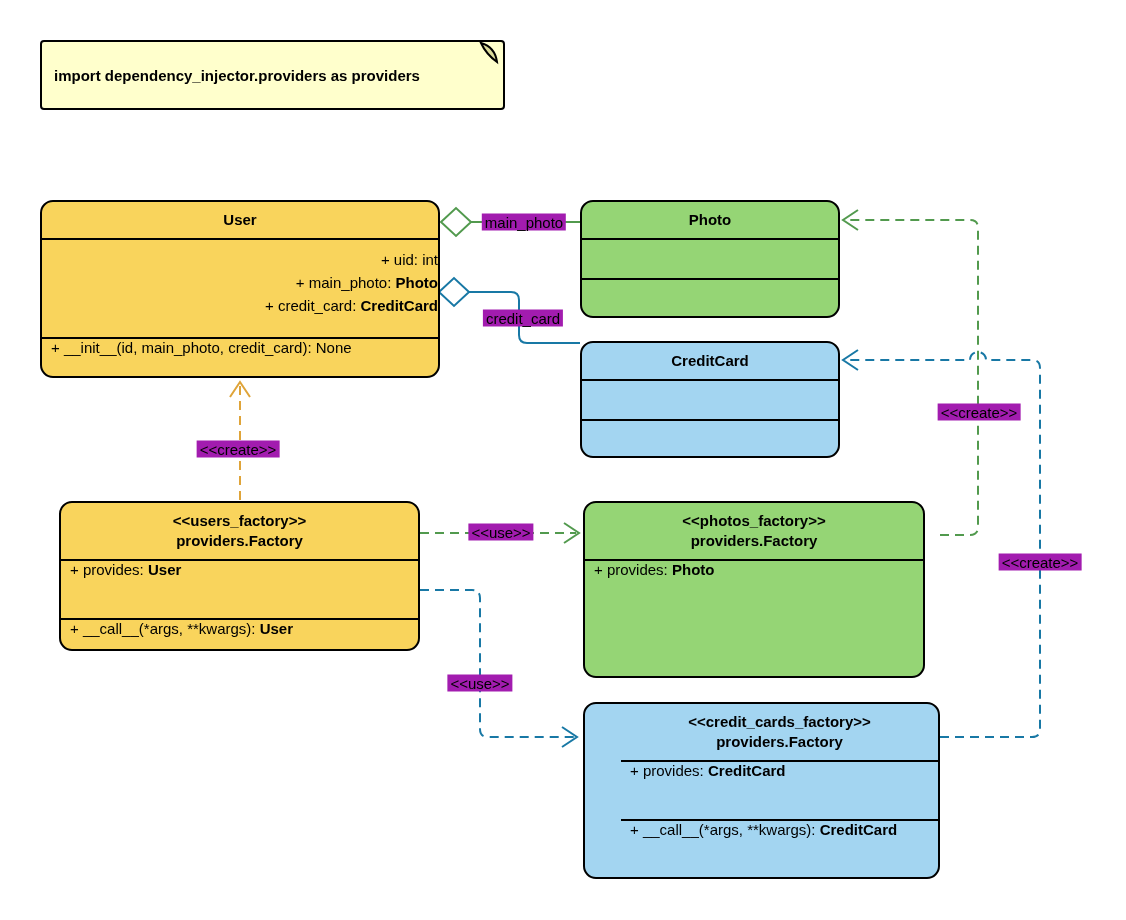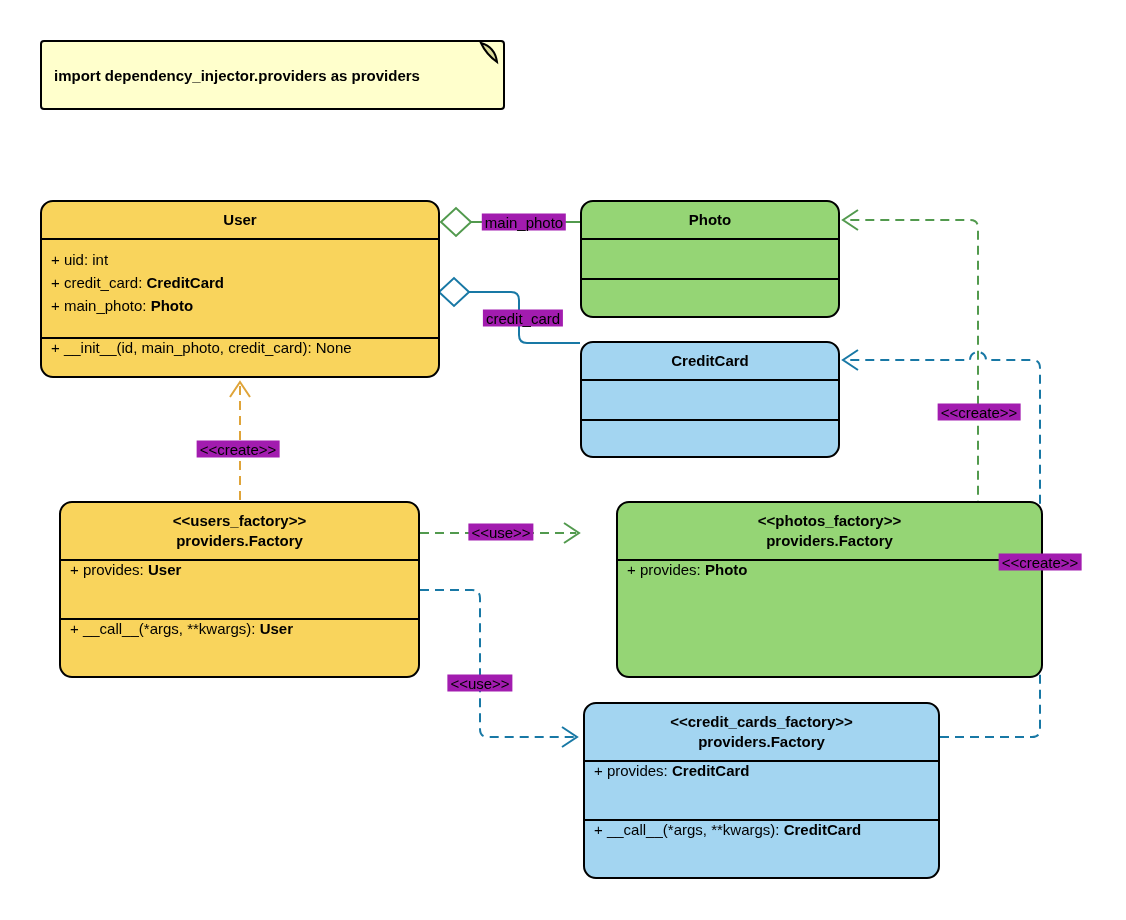--- a/index.html
+++ b/index.html
@@ -20,34 +20,34 @@
   .comp{border-top:2px solid var(--border);box-sizing:border-box;}
   .member{padding-left:9px;white-space:nowrap;}
   .b{font-weight:bold;}
   .vcenter{display:flex;flex-direction:column;justify-content:flex-start;}
 
   
   #note{position:absolute;left:40px;top:40px;width:465px;height:70px;background:var(--note-fill);border:2px solid var(--border);border-radius:4px;box-sizing:border-box;display:flex;align-items:center;padding-left:12px;font-weight:bold;}
   #note svg{position:absolute;top:-1px;right:-1px;}
   #user{left:40px;top:200px;width:400px;height:178px;}
   #user .title{height:36px;}
-  #user .attrs{height:99px;padding-top:8px;}
+  #user .attrs{height:99px;padding-top:8px;text-align:right;}
   #user .attrs .member{line-height:23px;}
   #user .methods{flex:1;}
   #photo{left:580px;top:200px;width:260px;height:118px;}
   #photo .title,#creditcard .title{height:36px;}
   #photo .c2,#creditcard .c2{height:40px;}
   #photo .c3,#creditcard .c3{flex:1;}
   #creditcard{left:580px;top:341px;width:260px;height:117px;}
   .factory .title{height:56px;}
   .factory .attrs{height:59px;}
   .factory .methods{flex:1;}
-  #users-factory{left:59px;top:501px;width:361px;height:177px;}
-  #photos-factory{left:583px;top:501px;width:427px;height:177px;margin-left:33px;}
-  #credit-cards-factory{left:583px;top:702px;width:357px;height:177px;}
+  #users-factory{left:59px;top:501px;width:361px;height:150px;}
+  #photos-factory{left:583px;top:501px;width:342px;height:177px;}
+  #credit-cards-factory{left:583px;top:702px;width:357px;height:177px;padding-left:36px;}
 
   .edge-label{position:absolute;transform:translate(-50%,-50%);background:#a21caf;padding:0 3px;white-space:nowrap;}
   #lbl-main-photo{left:524px;top:222px;}
   #lbl-credit-card{left:523px;top:318px;}
   #lbl-user-create{left:238px;top:449px;}
   #lbl-photos-use{left:501px;top:532px;}
   #lbl-cc-use{left:480px;top:683px;}
   #lbl-photo-create{left:979px;top:412px;}
   #lbl-cc-create{left:1040px;top:562px;}
 </style>
@@ -98,22 +98,22 @@
     <span>import dependency_injector.providers as providers</span>
     <svg width="26" height="26">
       <path d="M3 2 Q17 6 19 21 Q8 13 3 2 Z" fill="#DBDB9A" stroke="#000" stroke-width="2"></path>
     </svg>
   </div>
 
   <div id="user" class="box yellow">
     <div class="title">User</div>
     <div class="comp attrs">
       <div class="member"><span>+ uid: int</span><span class="b"></span></div>
+      <div class="member"><span>+ main_photo: </span><span class="b">Photo</span></div>
       <div class="member"><span>+ credit_card: </span><span class="b">CreditCard</span></div>
-      <div class="member"><span>+ main_photo: </span><span class="b">Photo</span></div>
     </div>
     <div class="comp methods vcenter">
       <div class="member"><span>+ __init__(id, main_photo, credit_card): None</span><span class="b"></span></div>
     </div>
   </div>
 
   <div id="photo" class="box green">
     <div class="title">Photo</div>
     <div class="comp c2"></div>
     <div class="comp c3"></div>

